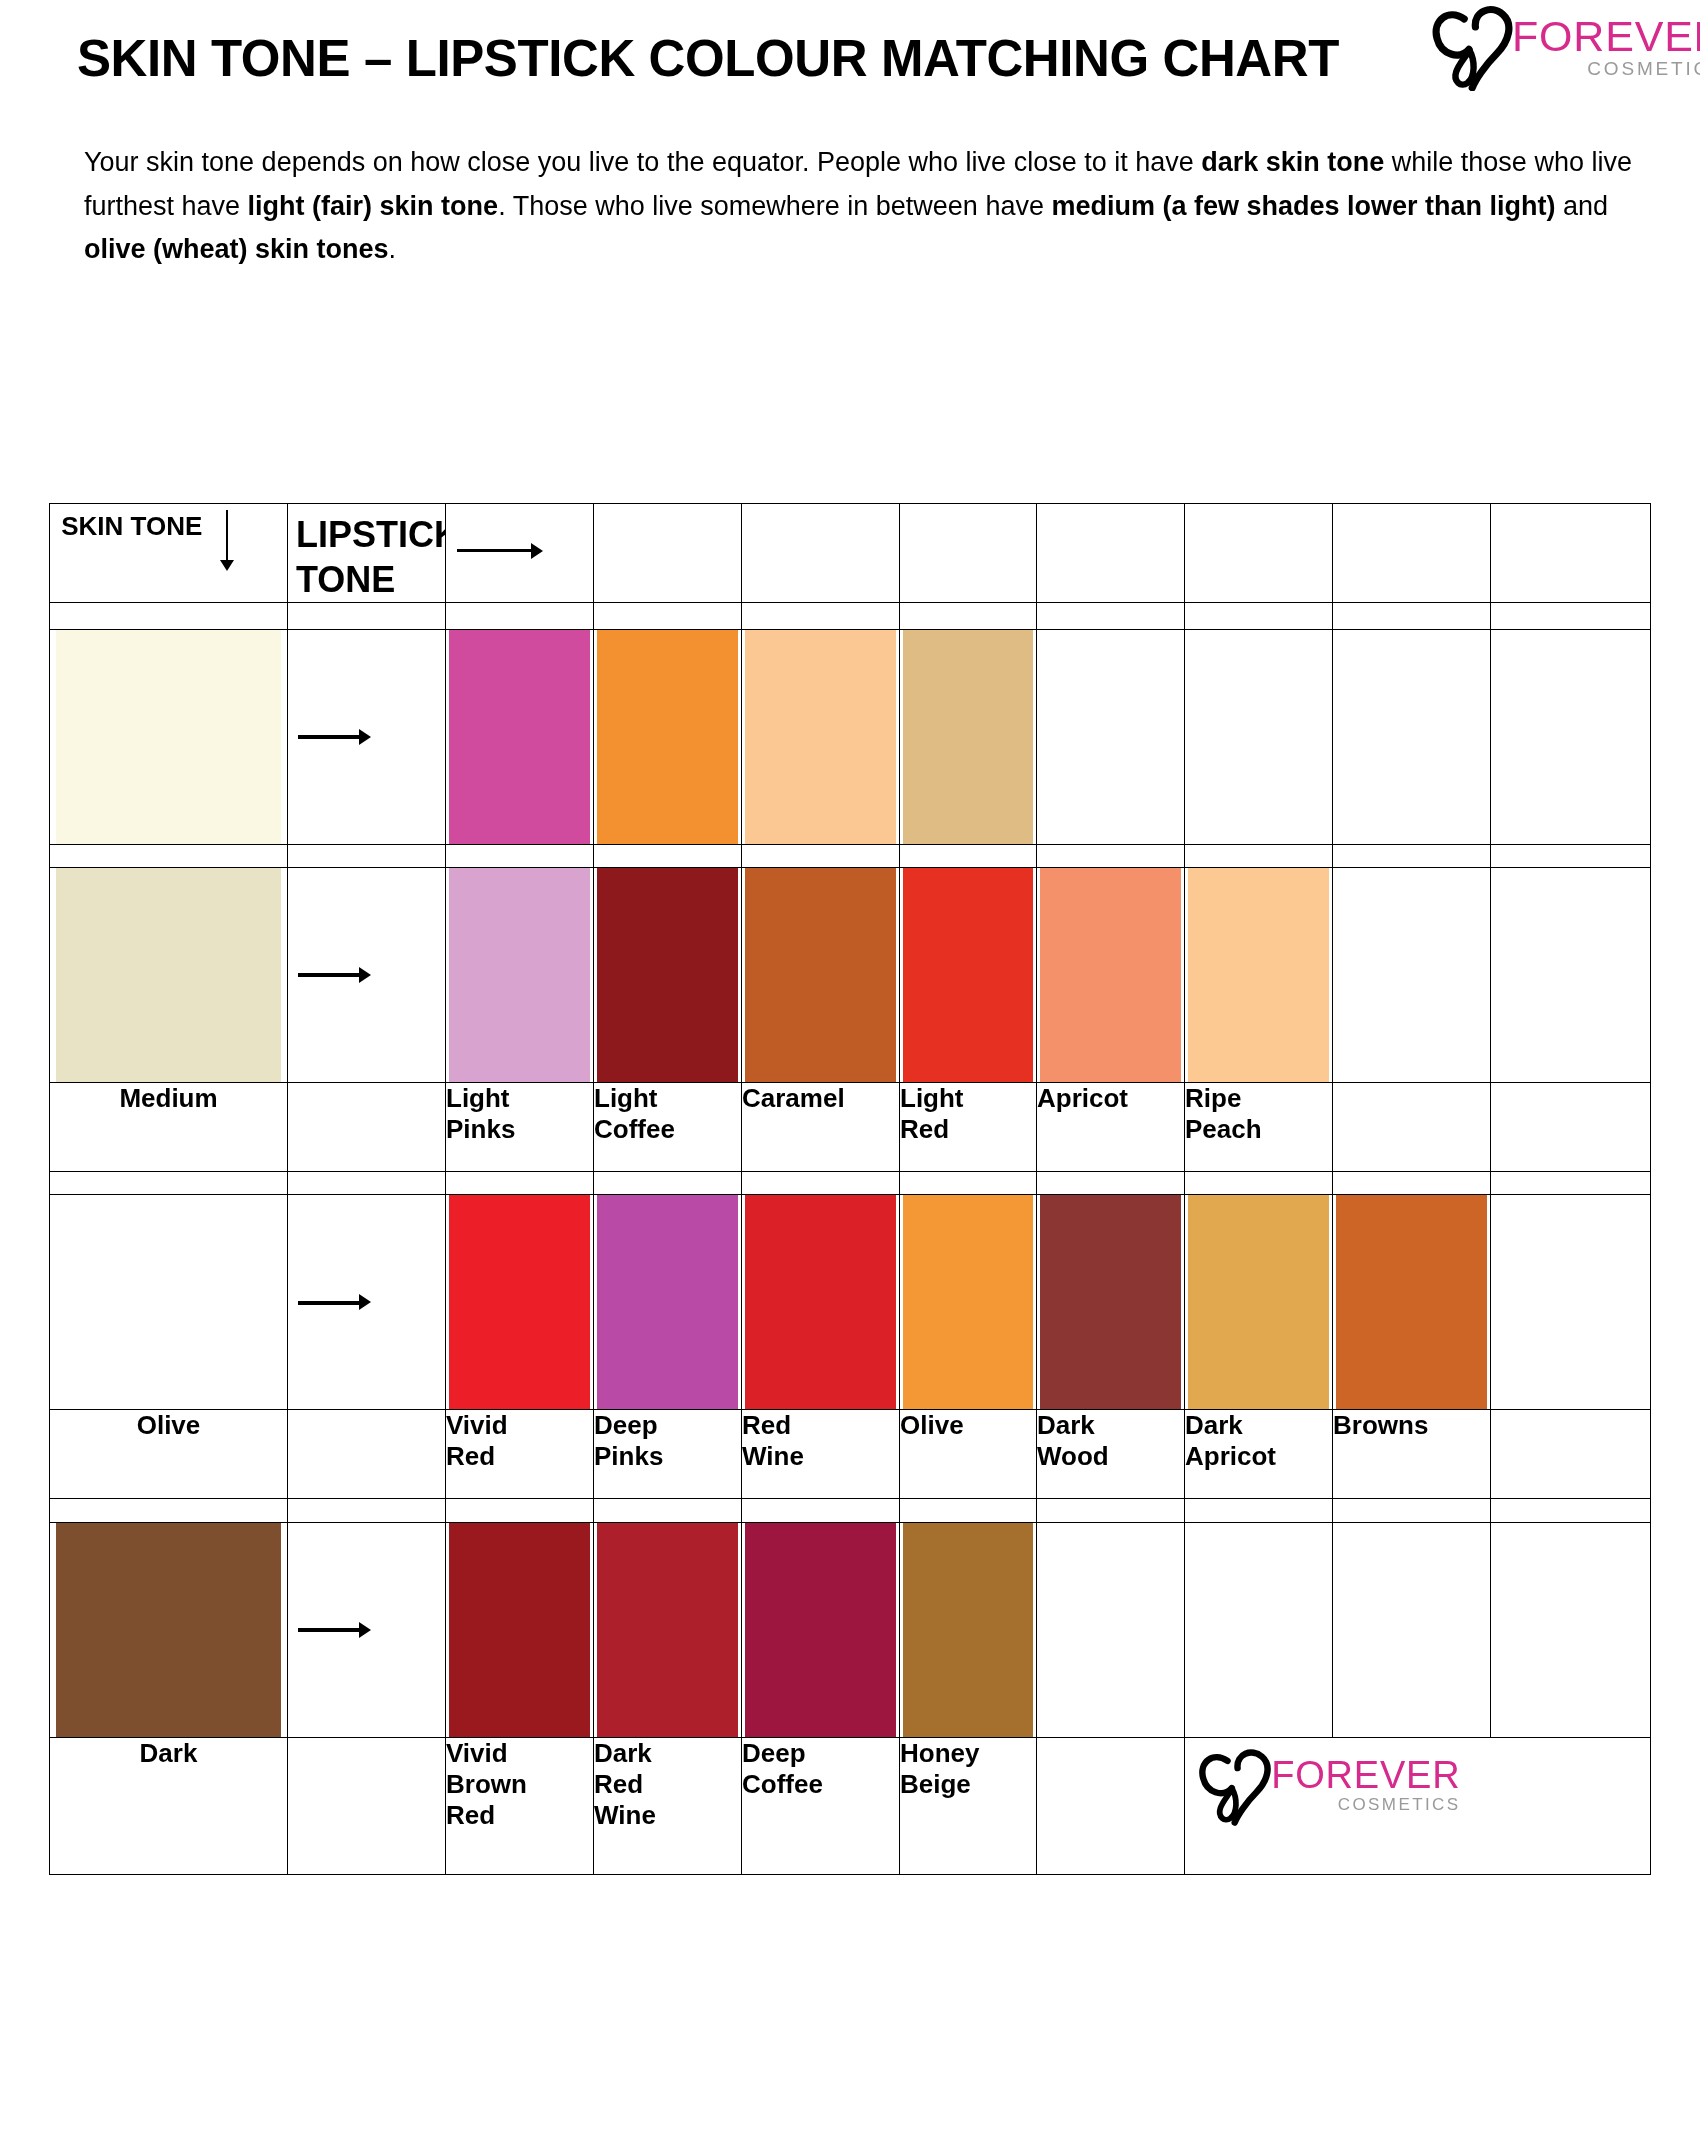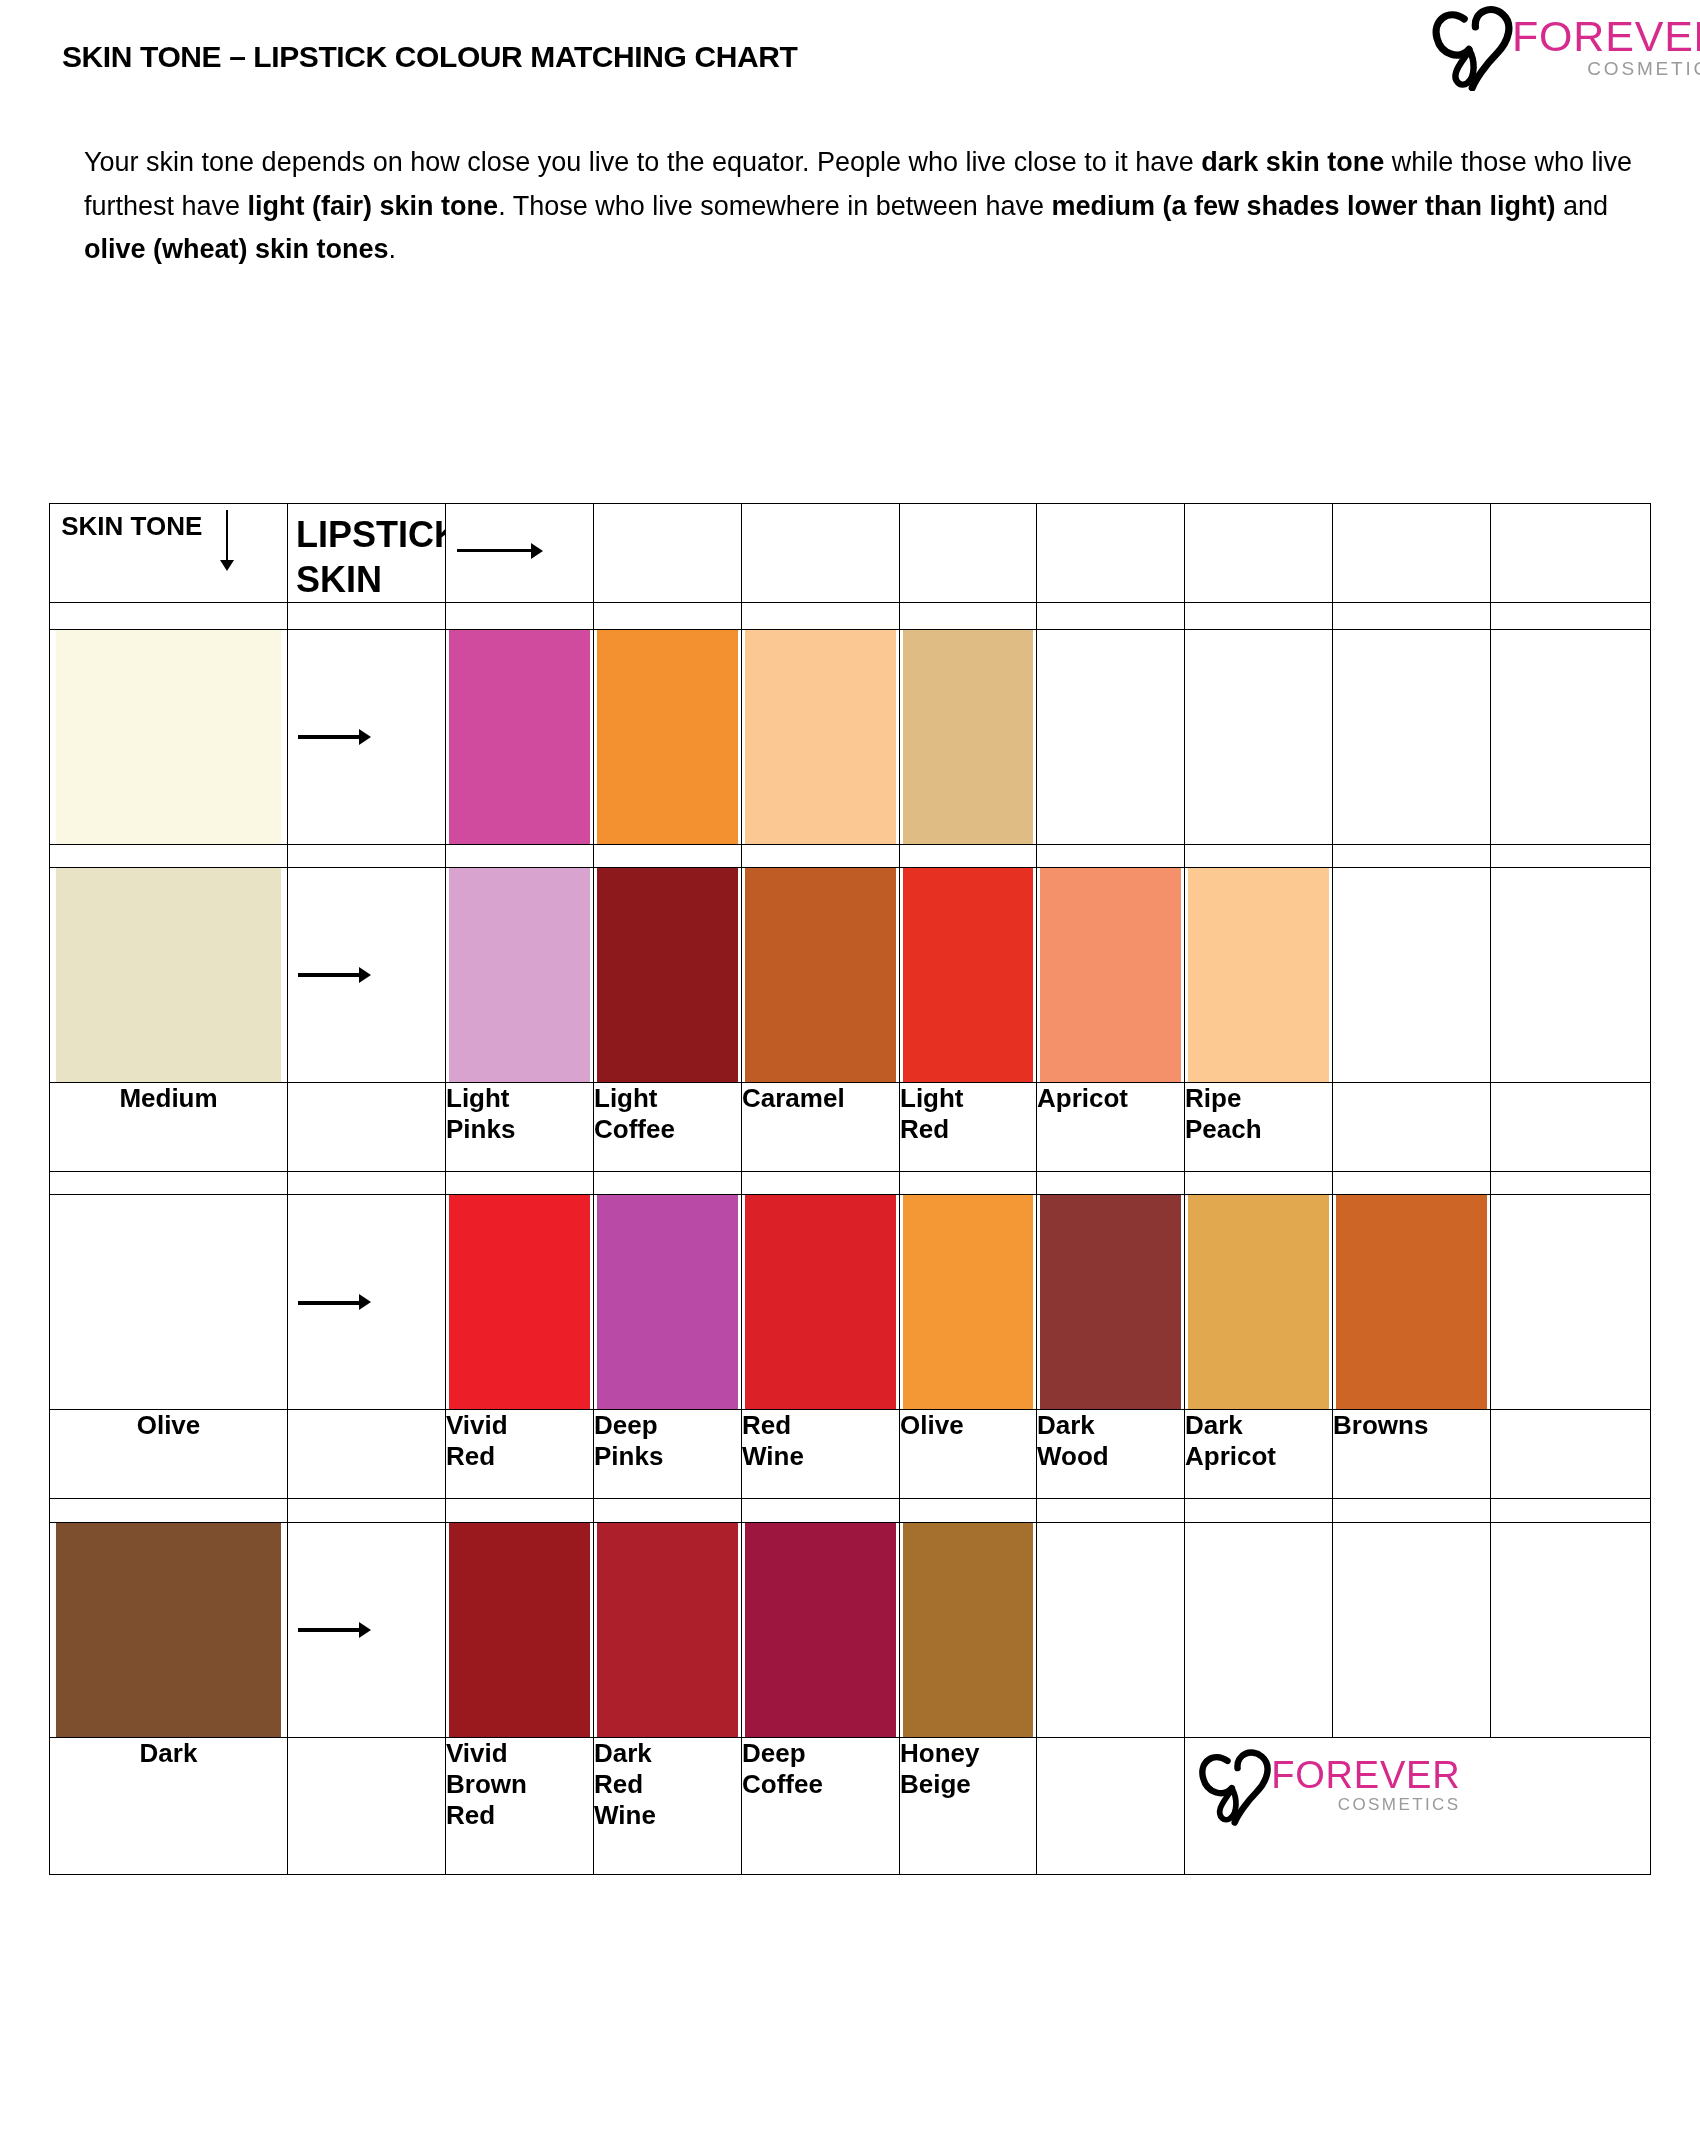--- a/index.html
+++ b/index.html
@@ -24,27 +24,26 @@
     padding: 0;
   }
 
   
   .header-row {
     position: relative;
     height: 112px;
   }
   .doc-title {
     position: absolute;
-    left: 62px;
+    left: 77px;
     top: 29px;
-    font-size: 30px;
+    font-size: 51px;
     font-weight: bold;
     letter-spacing: -0.4px;
     white-space: nowrap;
-    margin-top: 11px;
   }
 
   .logo {
     position: absolute;
     width: 263px;
     height: 88px;
   }
   .logo-top { right: 8px; top: 3.2px; }
   .logo-mark {
     position: absolute;
@@ -287,21 +286,21 @@
       <tbody>
 
         <tr>
           <td class="hdr-cell">
             <div class="hdr-label">SKIN TONE</div>
             <div class="arrow-down"></div>
           </td>
           <td class="hdr-cell">
             <div class="hdr-label-2">
               <div>LIPSTICK</div>
-              <div>SKIN</div>
+              <div>TONE</div>
             </div>
           </td>
           <td class="hdr-cell">
             <div class="arrow-right"></div>
           </td>
           <td class="hdr-cell"></td>
           <td class="hdr-cell"></td>
           <td class="hdr-cell"></td>
           <td class="hdr-cell"></td>
           <td class="hdr-cell"></td>

